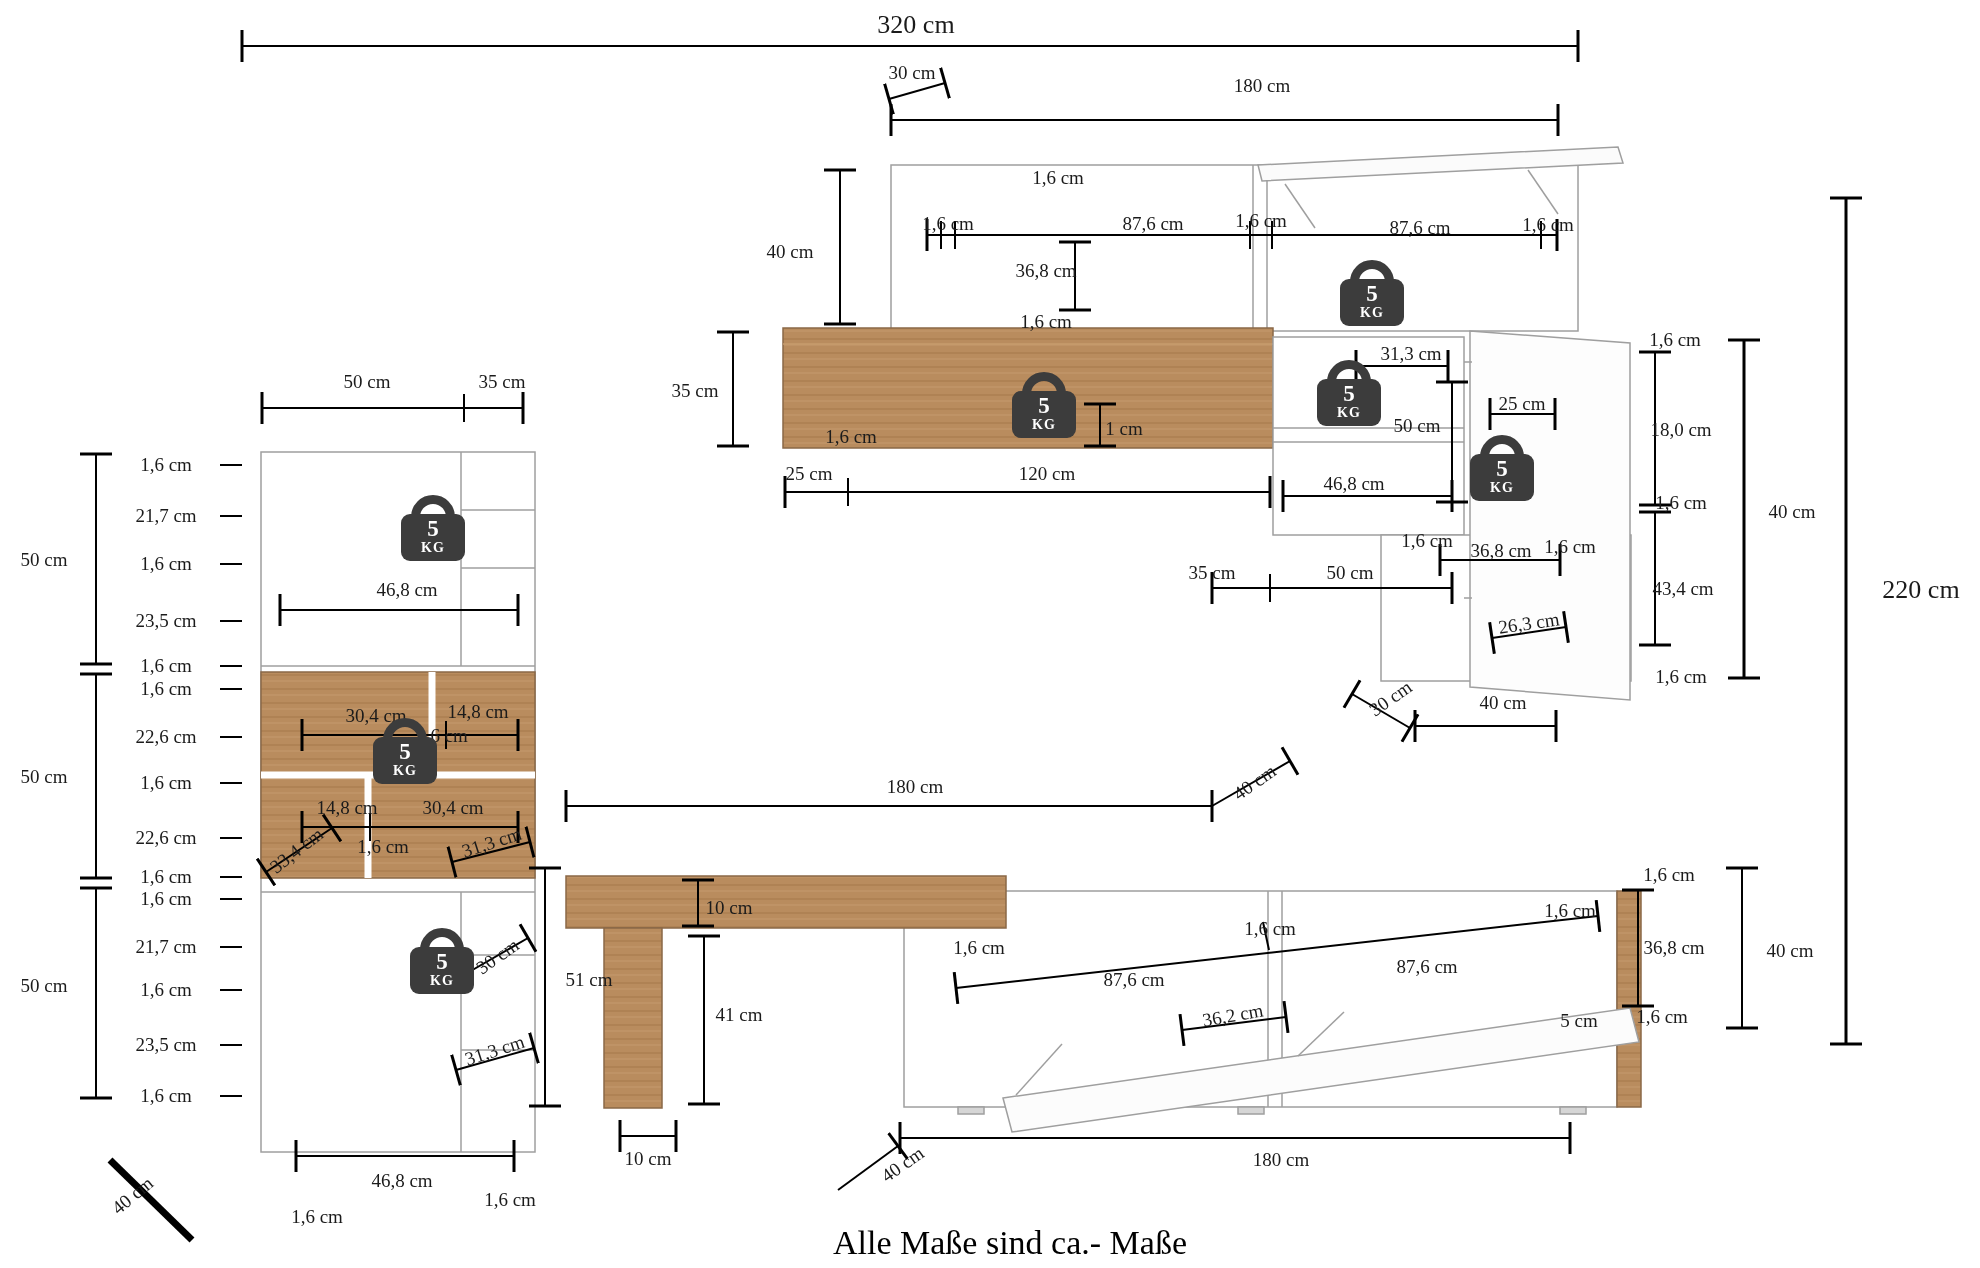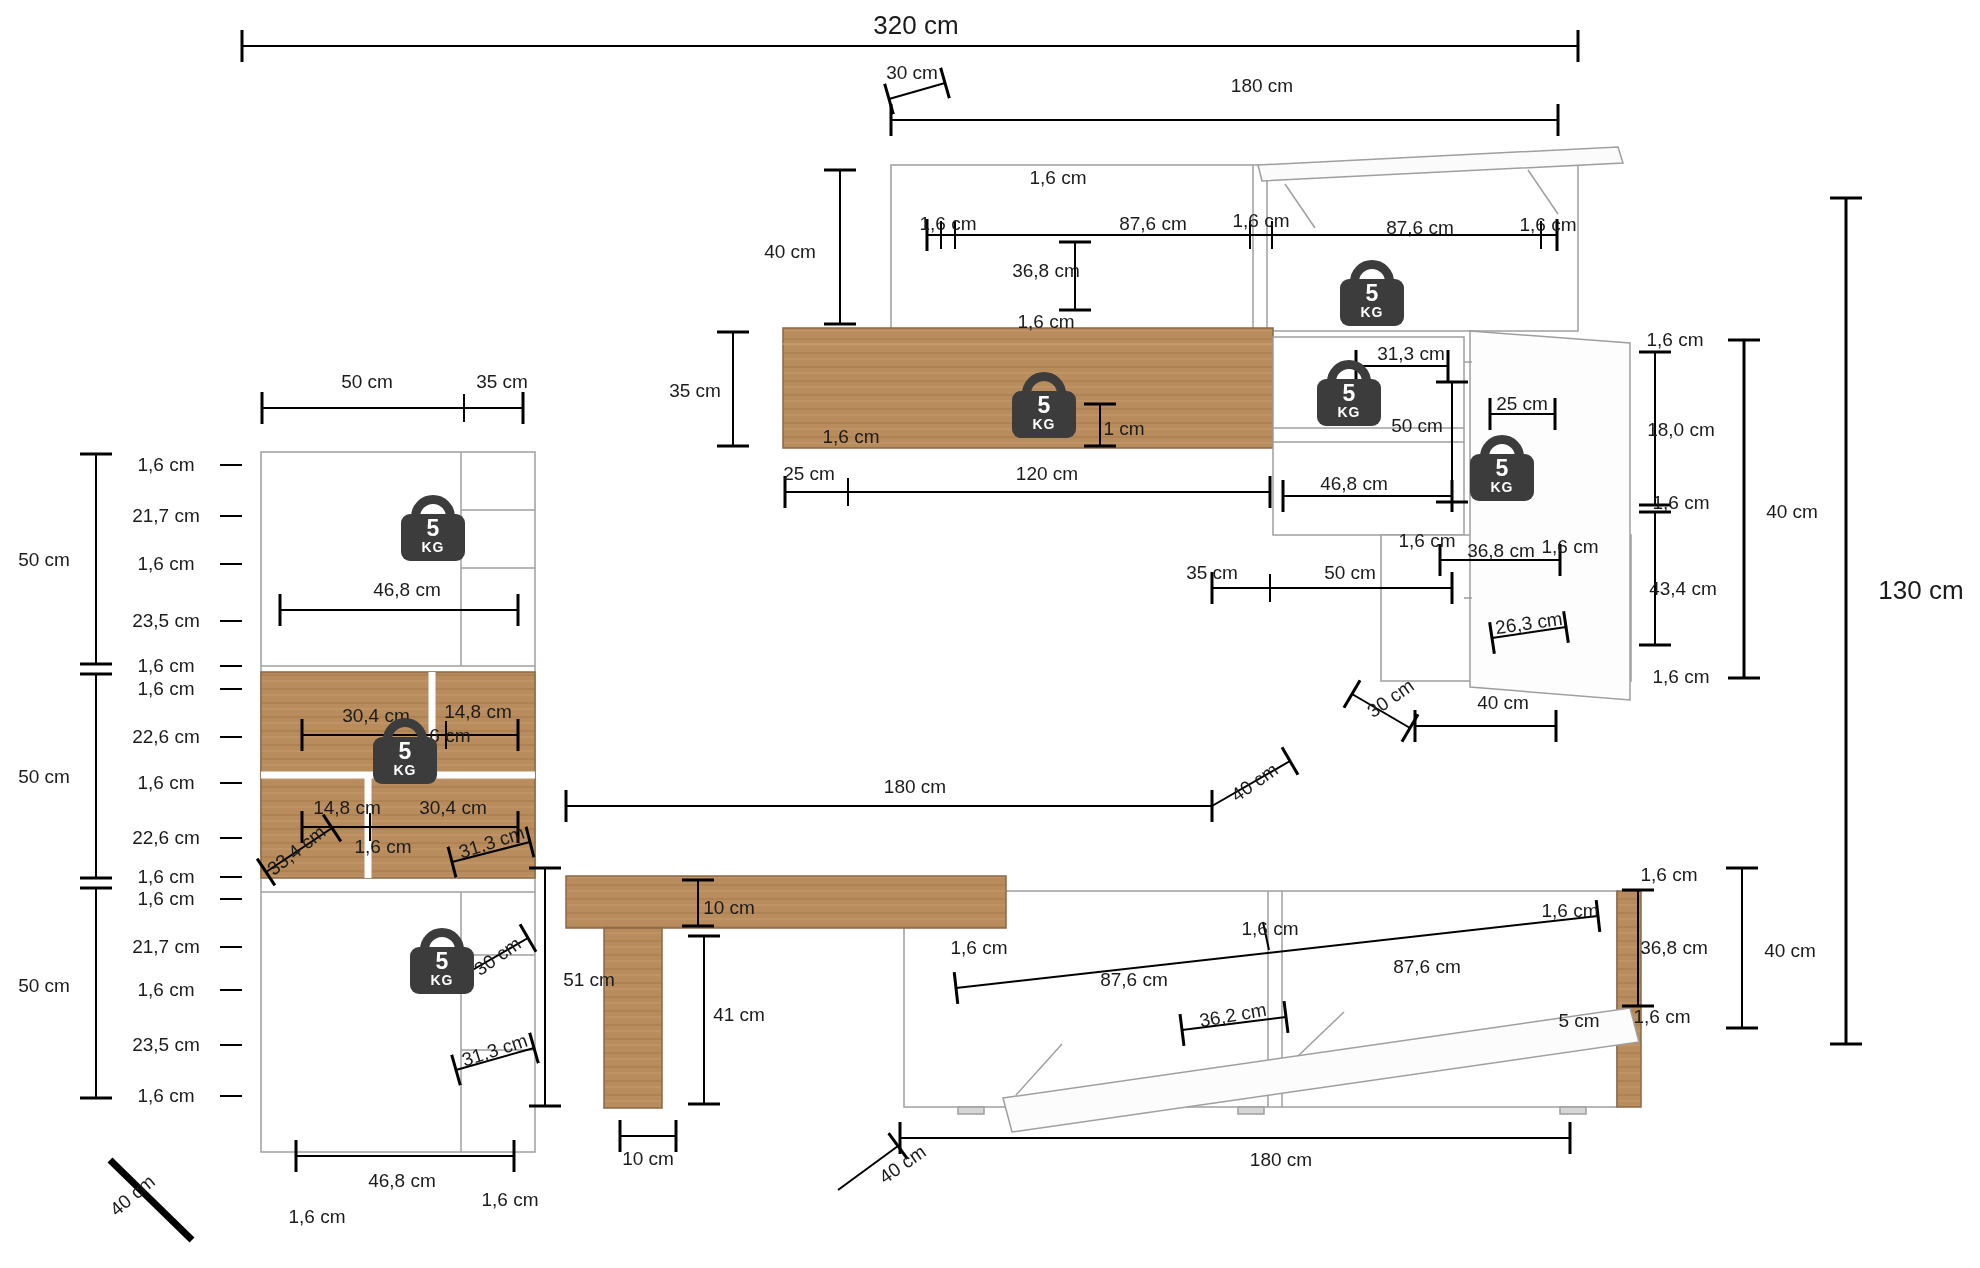--- a/index.html
+++ b/index.html
@@ -1,18 +1,18 @@
 <!DOCTYPE html>
 <html><head>
 <meta charset="utf-8">
 <style>
   html,body{margin:0;padding:0;background:#ffffff;}
   .canvas{
     position:relative;width:1980px;height:1268px;background:#ffffff;
-    font-family:Liberation Sans, sans-serif;overflow:hidden;
+    font-family:Liberation Serif, serif;overflow:hidden;
   }
   .drawing{position:absolute;left:0;top:0;}
   .dim-label{
     position:absolute;white-space:nowrap;font-size:19px;color:#1b1b1b;
     transform:translate(-50%,-50%);line-height:1.1;
   }
   .weight{position:absolute;width:64px;height:66px;transform:translate(-50%,-50%);}
   .weight .handle{
     position:absolute;top:0;left:50%;transform:translateX(-50%);
     width:26px;height:26px;border:9px solid #3c3c3c;border-radius:50%;box-sizing:content-box;
@@ -178,21 +178,21 @@
       <line x1="620" y1="1136" x2="676" y2="1136" marker-start="url(#tk)" marker-end="url(#tk)"></line>
       <line x1="838" y1="1190" x2="898" y2="1146" marker-end="url(#tk)"></line>
       <line x1="900" y1="1138" x2="1570" y2="1138" marker-start="url(#tk)" marker-end="url(#tk)"></line>
     </g>
   </svg>
 
   <div id="labels">
       <div class="dim-label" style="left: 916px; top: 25px; font-size: 26px; transform: translate(-50%, -50%);">320 cm</div>
       <div class="dim-label" style="left: 912px; top: 73px; transform: translate(-50%, -50%);">30 cm</div>
       <div class="dim-label" style="left: 1262px; top: 86px; transform: translate(-50%, -50%);">180 cm</div>
-      <div class="dim-label" style="left: 1921px; top: 590px; font-size: 26px; transform: translate(-50%, -50%);">130 cm</div>
+      <div class="dim-label" style="left: 1921px; top: 590px; font-size: 26px; transform: translate(-50%, -50%);">220 cm</div>
       <div class="dim-label" style="left: 1792px; top: 512px; transform: translate(-50%, -50%);">40 cm</div>
       <div class="dim-label" style="left: 44px; top: 560px; transform: translate(-50%, -50%);">50 cm</div>
       <div class="dim-label" style="left: 44px; top: 777px; transform: translate(-50%, -50%);">50 cm</div>
       <div class="dim-label" style="left: 44px; top: 986px; transform: translate(-50%, -50%);">50 cm</div>
       <div class="dim-label" style="left: 166px; top: 465px; transform: translate(-50%, -50%);">1,6 cm</div>
       <div class="dim-label" style="left: 166px; top: 516px; transform: translate(-50%, -50%);">21,7 cm</div>
       <div class="dim-label" style="left: 166px; top: 564px; transform: translate(-50%, -50%);">1,6 cm</div>
       <div class="dim-label" style="left: 166px; top: 621px; transform: translate(-50%, -50%);">23,5 cm</div>
       <div class="dim-label" style="left: 166px; top: 666px; transform: translate(-50%, -50%);">1,6 cm</div>
       <div class="dim-label" style="left: 166px; top: 689px; transform: translate(-50%, -50%);">1,6 cm</div>
@@ -318,13 +318,14 @@
       </div>
       <div class="weight" style="left: 1502px; top: 468px;">
         <div class="handle"></div>
         <div class="wbody">
           <div class="w5">5</div>
           <div class="wkg">KG</div>
         </div>
       </div>
     </div>
 
+  <div class="note">Alle Maße sind ca.- Maße</div>
 </div>
 
 </body></html>

